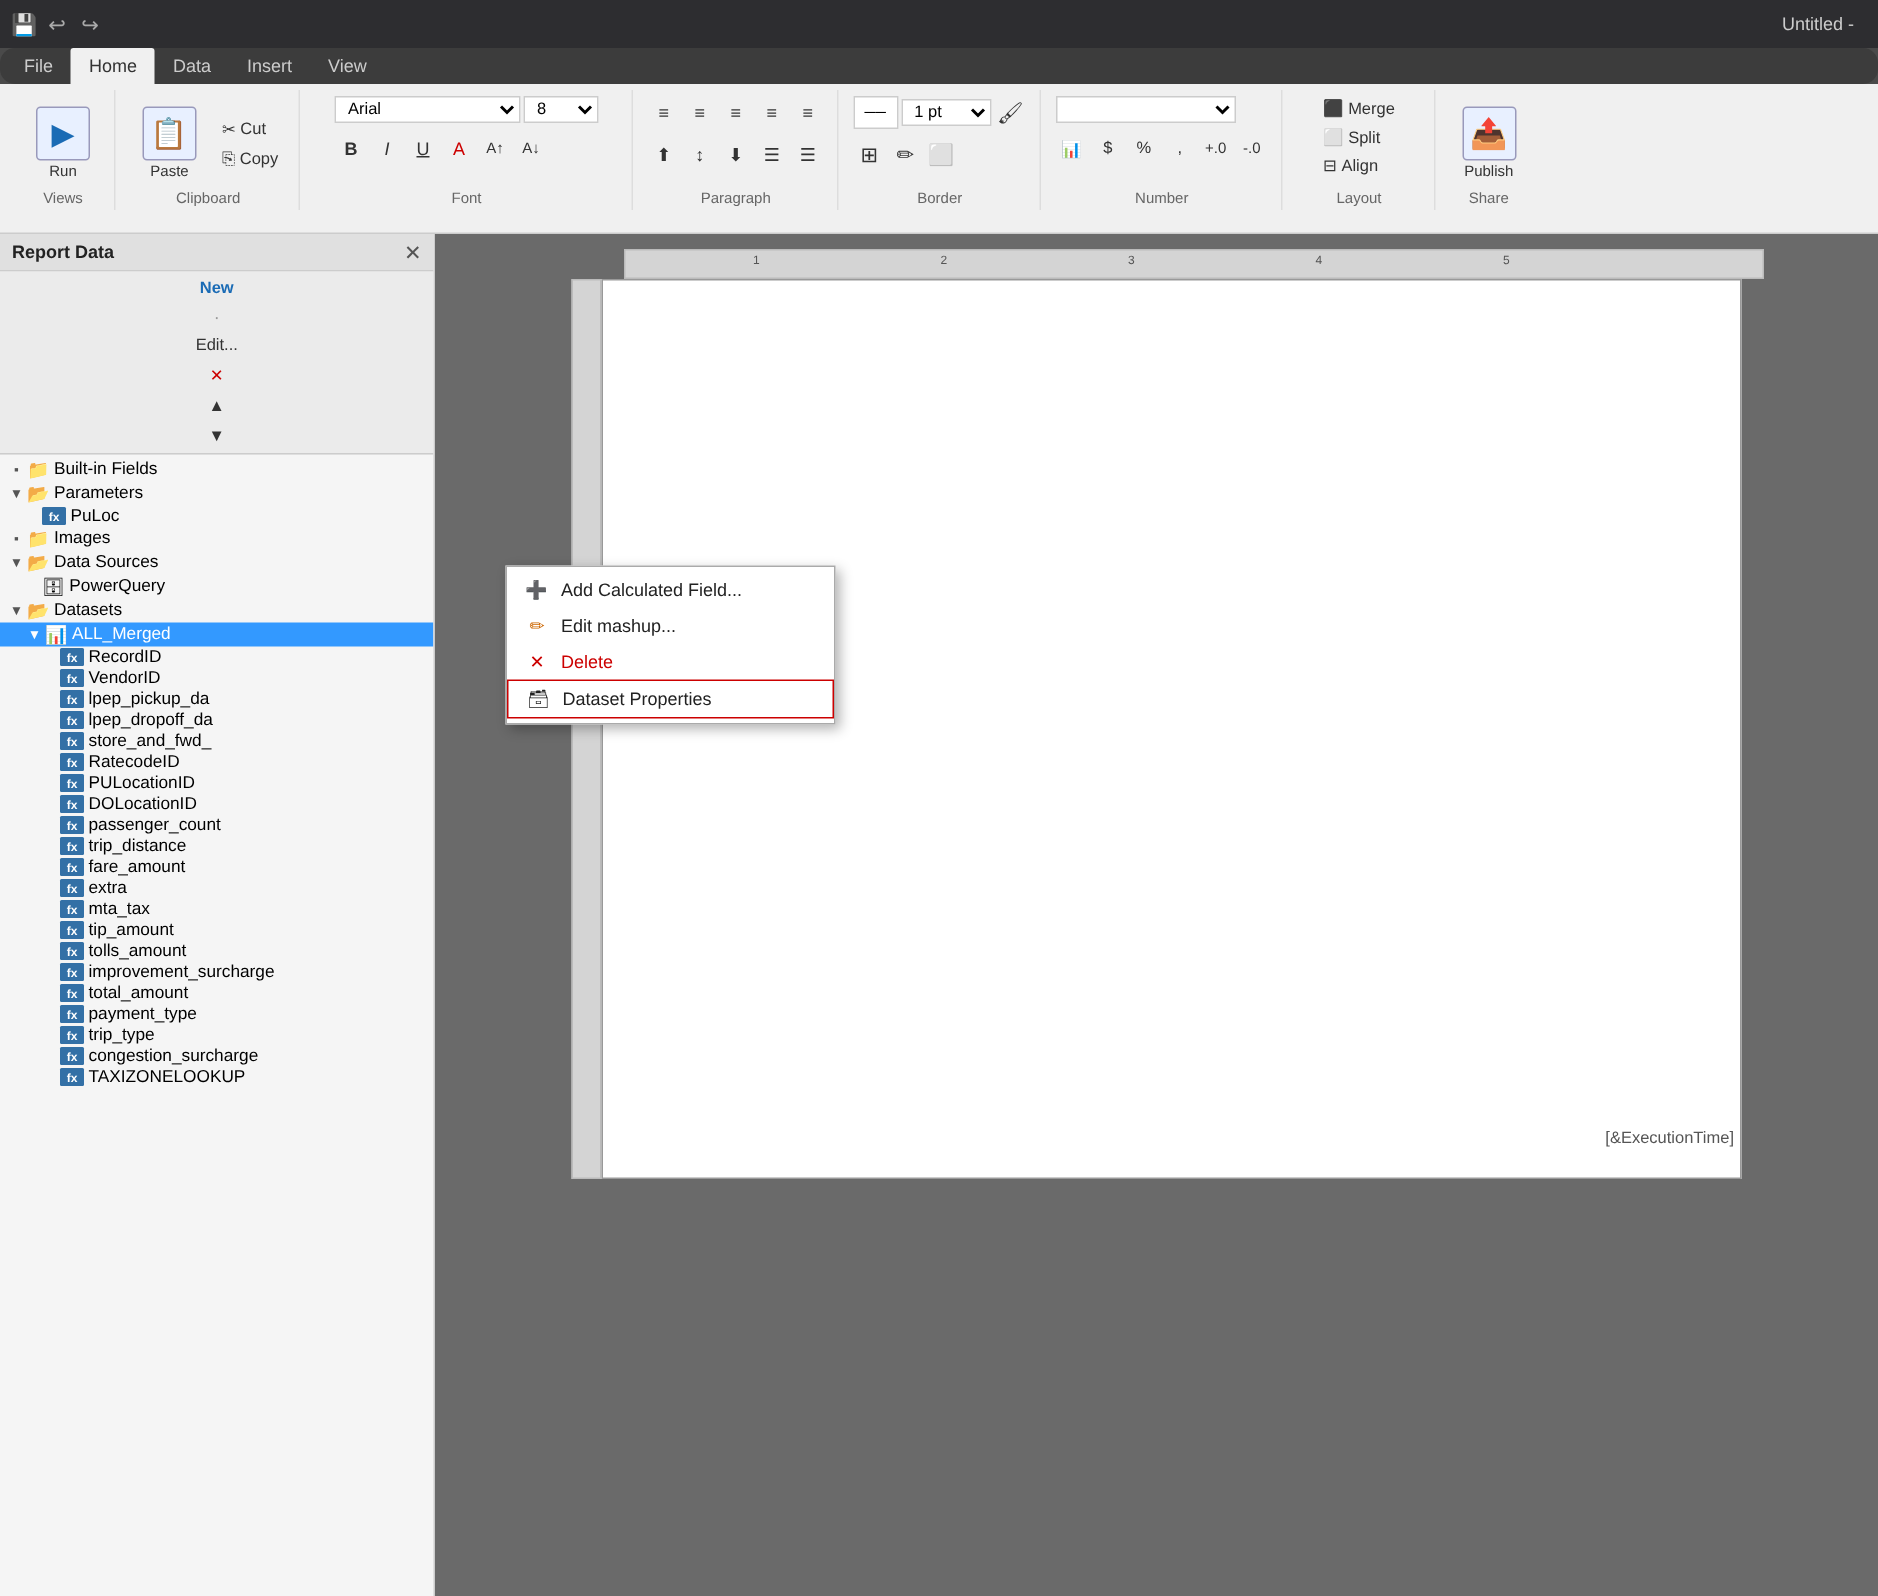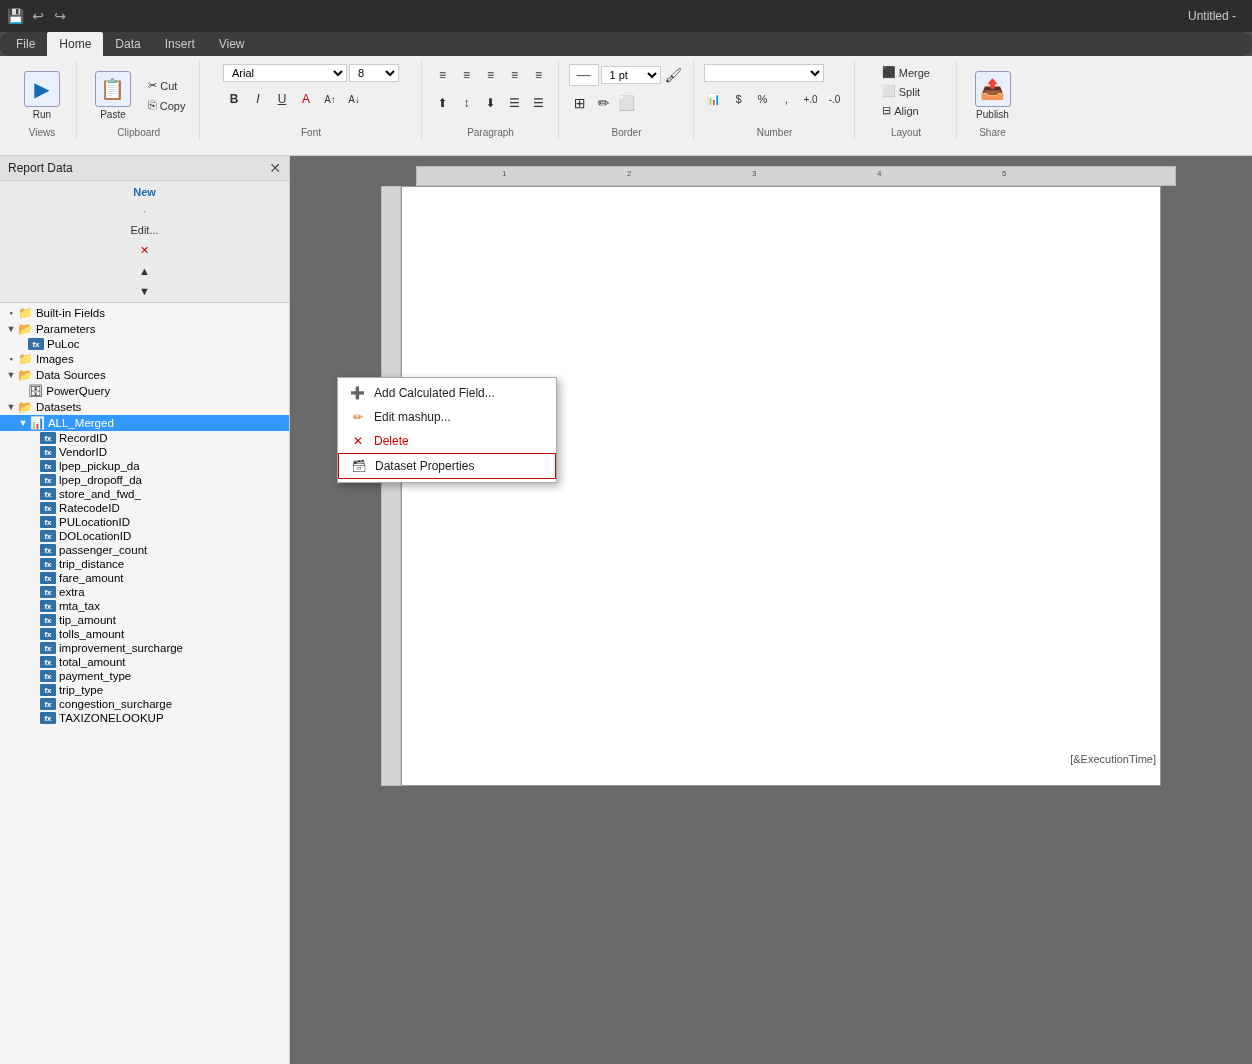--- a/index.html
+++ b/index.html
@@ -88,21 +88,21 @@
       overflow: hidden;
     }
     .report-panel-header {
       background: #e0e0e0;
       padding: 4px 8px;
       display: flex;
       align-items: center;
       justify-content: space-between;
       border-bottom: 1px solid #ccc;
     }
-    .report-panel-title { font-weight: normal; font-size: 12px; color: #222; }
+    .report-panel-title { font-weight: bold; font-size: 12px; color: #222; }
     .panel-close { cursor: pointer; color: #555; font-size: 14px; }
     .panel-toolbar {
       display: flex; align-items: center; gap: 4px; padding: 3px 6px;
       background: #ebebeb; border-bottom: 1px solid #ccc; flex-direction: column;
     }
     .panel-toolbar-btn {
       padding: 1px 5px; font-size: 11px; cursor: pointer; color: #333;
       border: 1px solid transparent; border-radius: 2px;
     }
     .panel-toolbar-btn.new { color: #1a6bb5; font-weight: 600; }

